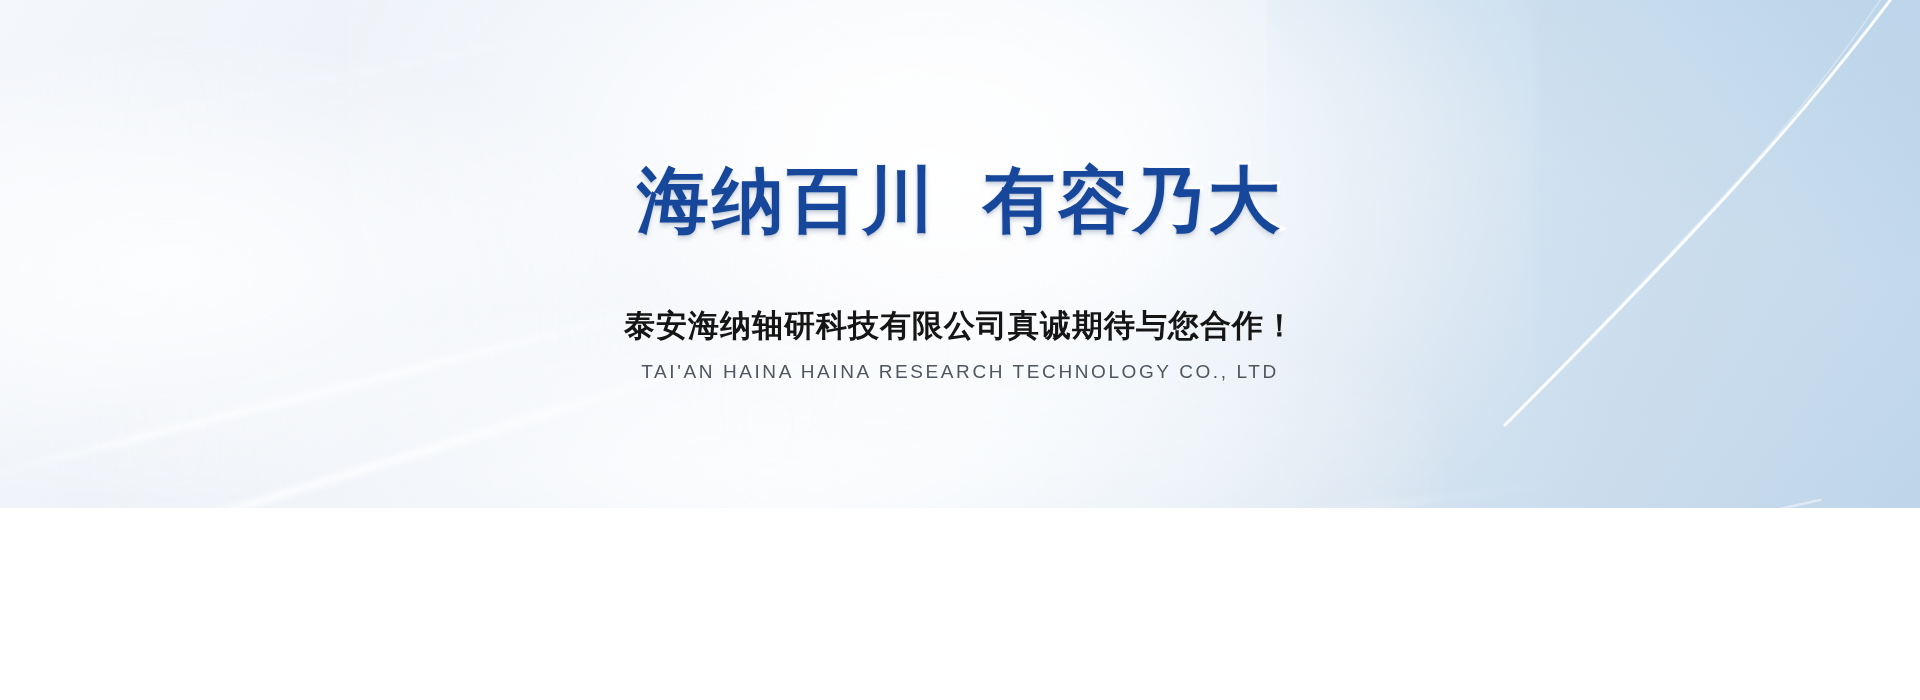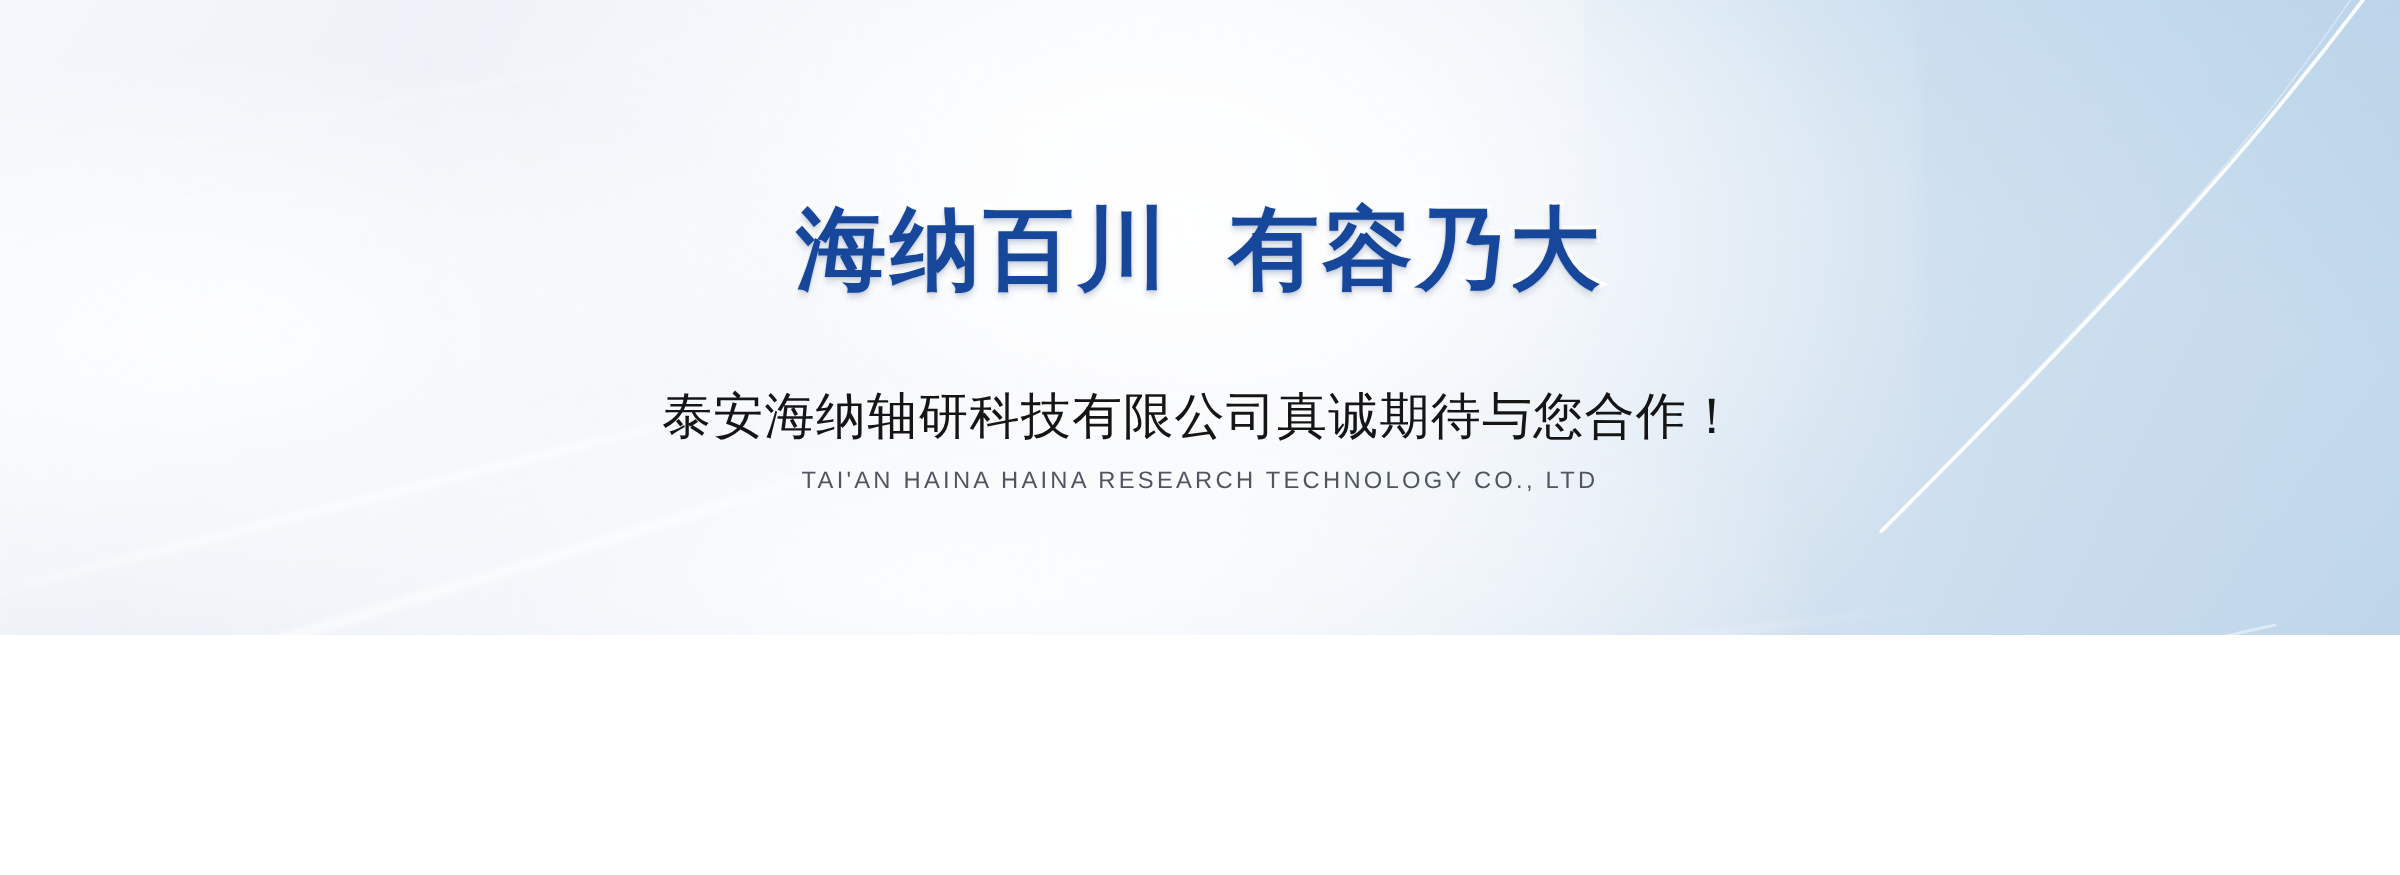--- a/index.html
+++ b/index.html
@@ -170,22 +170,22 @@
     white-space: pre;
     -webkit-text-stroke: 6px #ffffff;
     paint-order: stroke fill;
     text-shadow:
       0 3px 5px rgba(120,140,170,0.38),
       0 1px 2px rgba(120,140,170,0.30);
   }
 
   .subline-cn {
     margin-top: 66px;
-    font-size: 40px;
-    font-weight: normal;
+    font-size: 31px;
+    font-weight: bold;
     letter-spacing: 1px;
     color: #151515;
     white-space: pre;
   }
 
   .subline-en {
     margin-top: 14px;
     font-size: 19px;
     font-weight: normal;
     letter-spacing: 2.6px;

